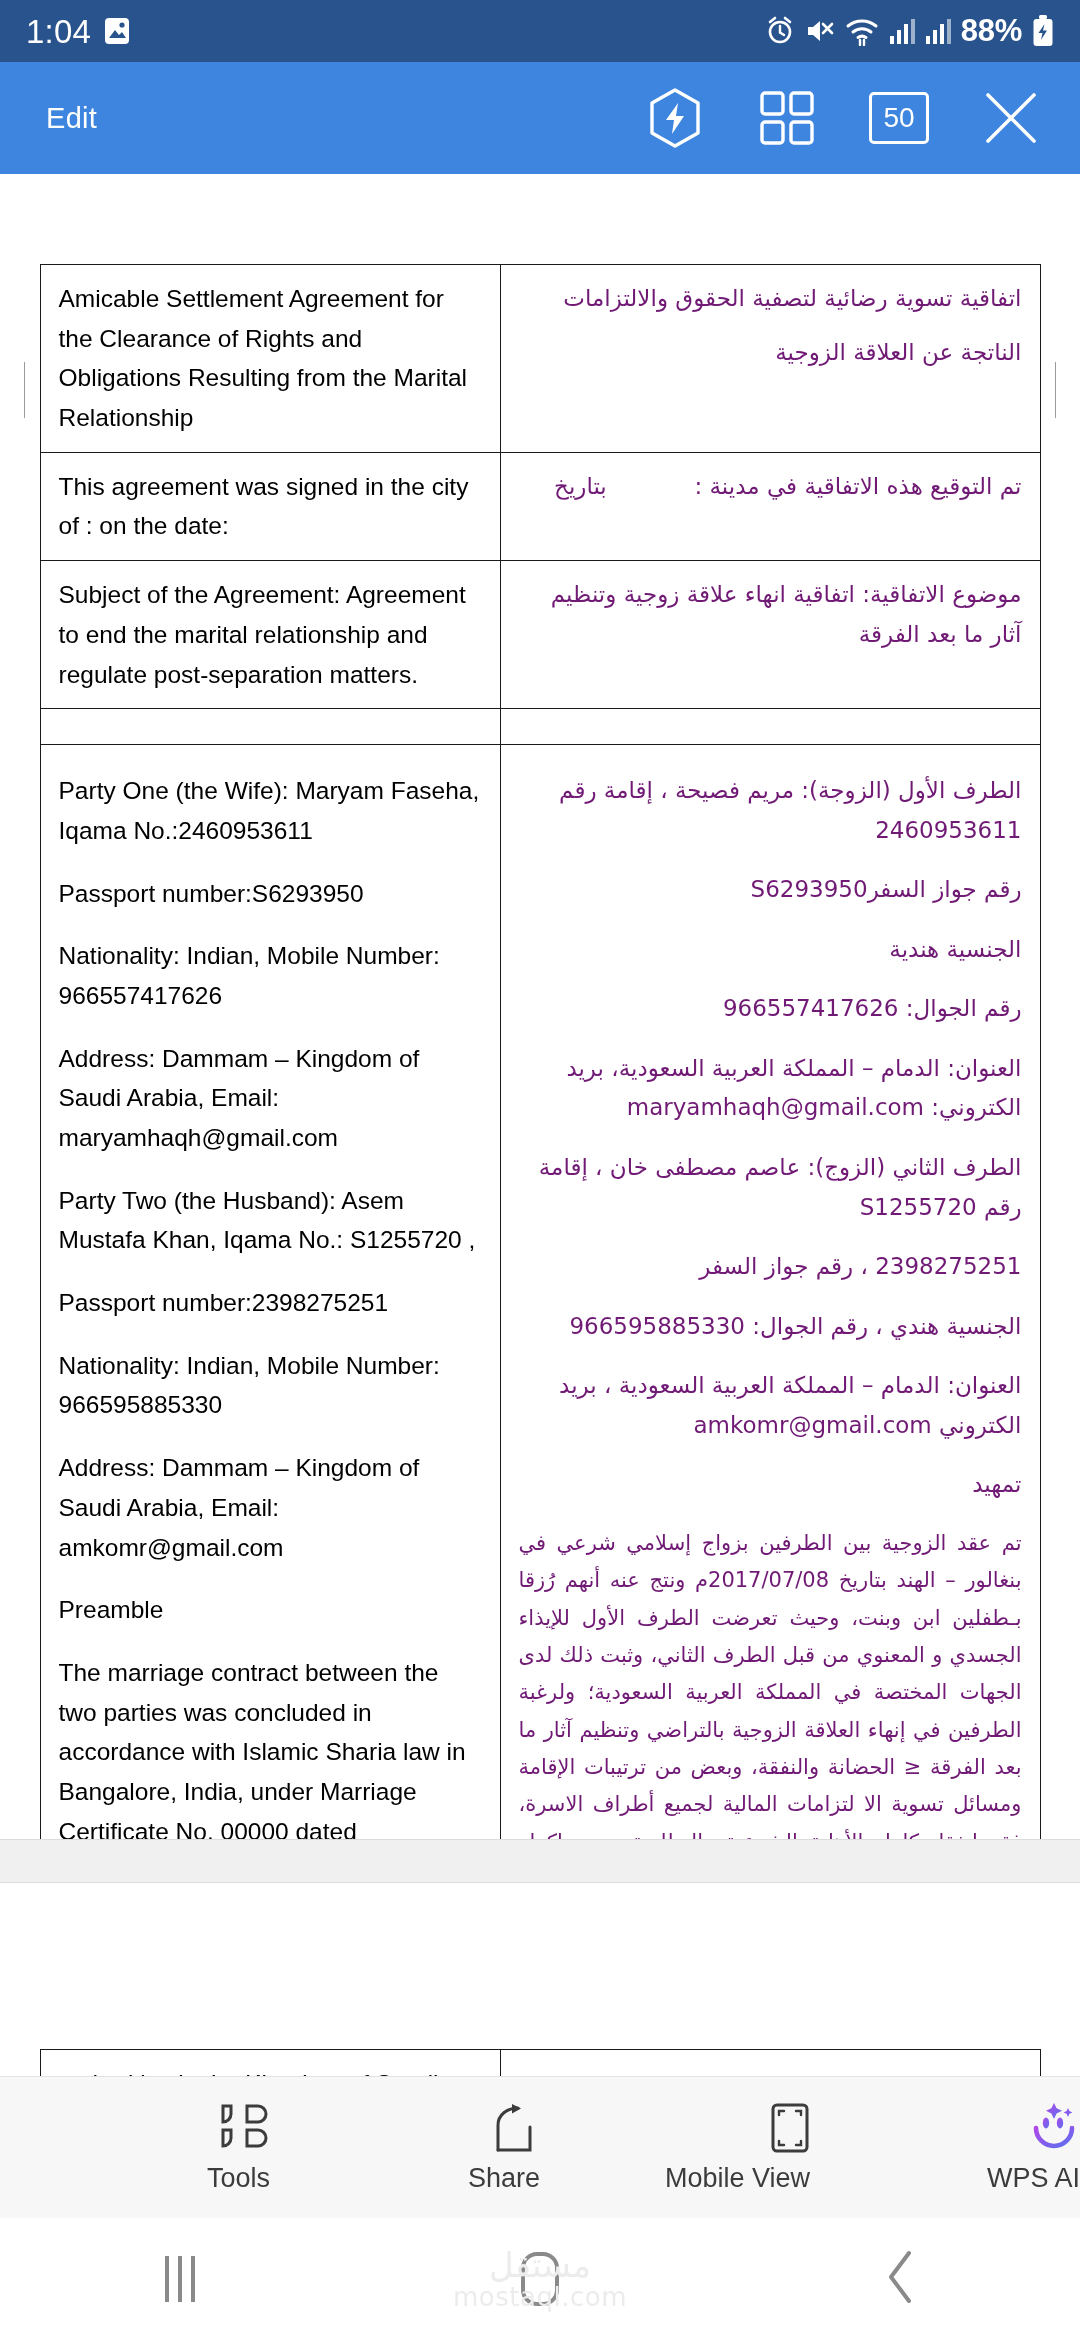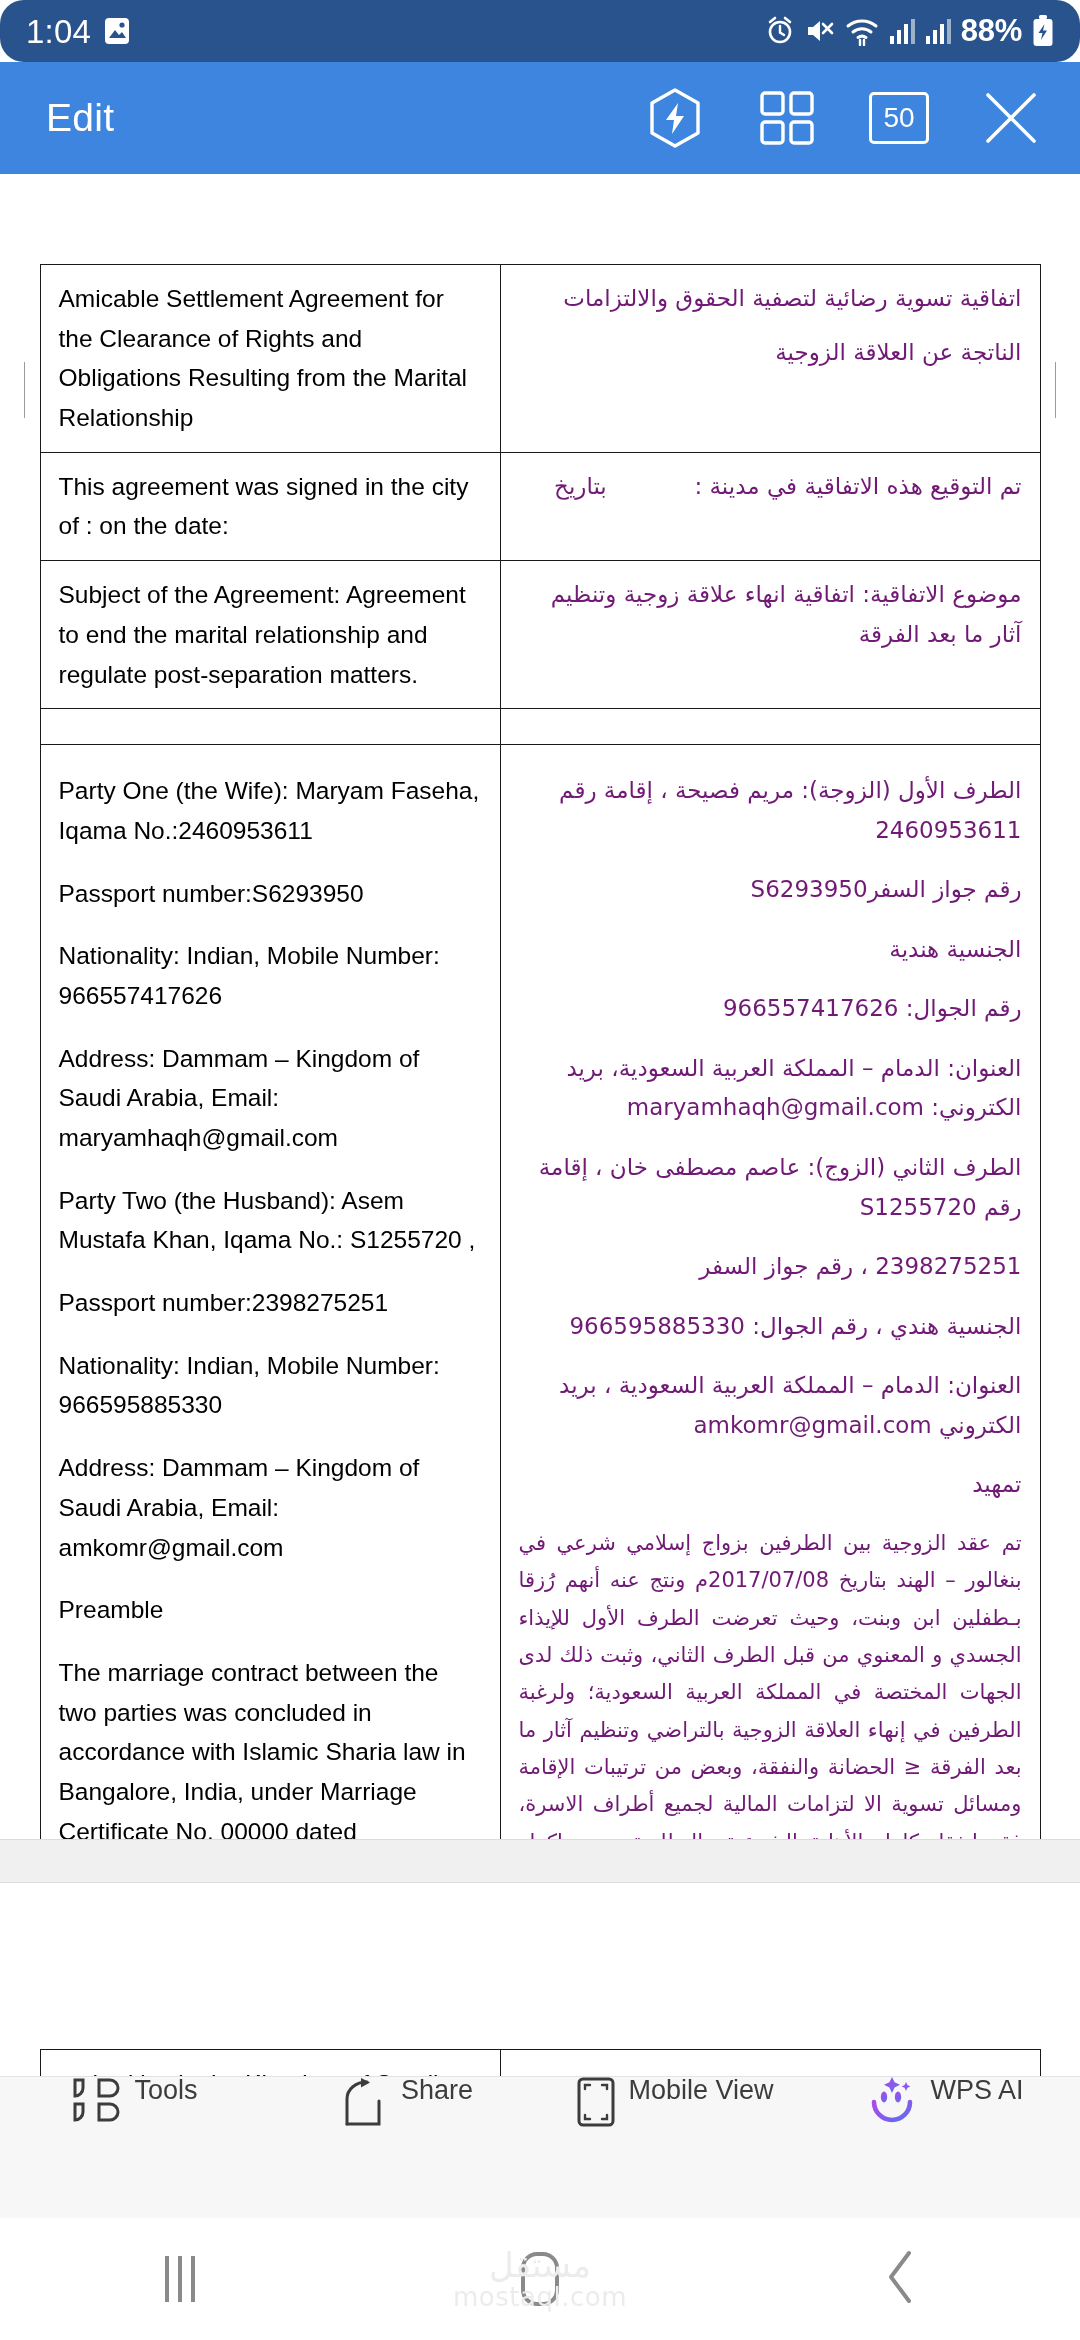--- a/index.html
+++ b/index.html
@@ -17,37 +17,36 @@
     background: #ffffff;
   }
 
   
   .status-bar {
     height: 62px; flex: 0 0 62px;
     background: #28538c;
     display: flex; align-items: center;
     padding: 0 26px;
     color: #ffffff;
-    border-radius: 24px;
   }
   .status-left { display: flex; align-items: center; gap: 12px; }
   .status-time { font-size: 33px; font-weight: 500; letter-spacing: .2px; line-height: 1; }
   .status-right { margin-left: auto; display: flex; align-items: center; gap: 10px; }
   .status-battery-text { font-size: 31px; font-weight: 600; letter-spacing: -.3px; }
   .sicon { display: inline-flex; align-items: center; justify-content: center; }
 
   
   .app-bar {
     height: 112px; flex: 0 0 112px;
     background: #3d85de;
     display: flex; align-items: center;
     padding: 0 32px;
   }
   .app-title {
-    color: #ffffff; font-size: 39px; font-weight: 400;
+    color: #ffffff; font-size: 29px; font-weight: 400;
     letter-spacing: .3px; margin-left: 14px;
   }
   .app-actions { margin-left: auto; display: flex; align-items: center; gap: 50px; padding-right: 6px; }
   .app-btn { width: 62px; height: 62px; display: flex; align-items: center; justify-content: center; cursor: pointer; }
   .page-badge {
     width: 60px; height: 52px; border: 3.5px solid #ffffff; border-radius: 5px;
     display: flex; align-items: center; justify-content: center;
     color: #ffffff; font-size: 28px; font-weight: 400; line-height: 1;
   }
 
@@ -104,22 +103,22 @@
 
   
   .bottom-bar {
     flex: 0 0 142px; height: 142px;
     background: #f7f7f7;
     border-top: 1px solid #e3e3e3;
     display: flex; align-items: center;
   }
   .bb-item {
     flex: 1 1 0; height: 100%;
-    display: flex; flex-direction: row;
-    align-items: flex-start; justify-content: center; gap: 12px;
+    display: flex; flex-direction: column;
+    align-items: flex-end; justify-content: center; gap: 12px;
     cursor: pointer;
   }
   .bb-label { font-size: 27px; color: #3c3c3c; line-height: 1; white-space: nowrap; }
   .bb-icon { height: 50px; display: flex; align-items: center; justify-content: center; }
 
   
   .nav-bar {
     flex: 0 0 122px; height: 122px;
     background: #ffffff;
     display: flex; align-items: center; justify-content: space-around;

